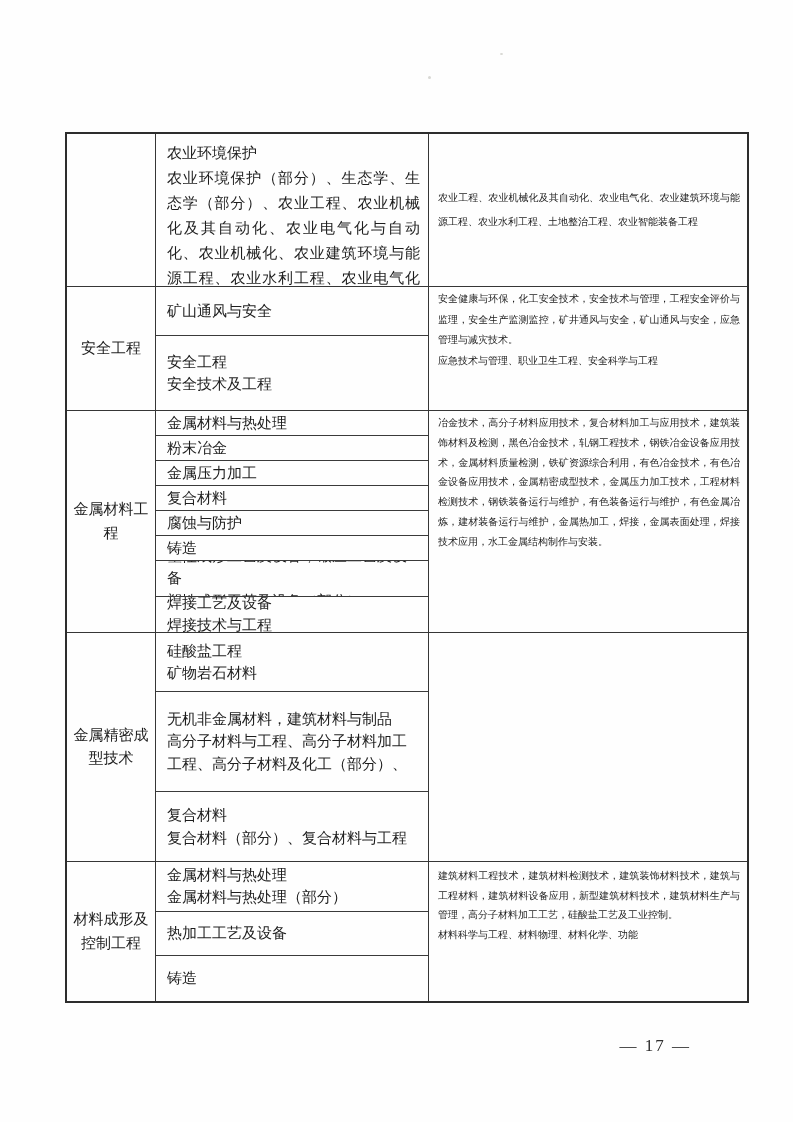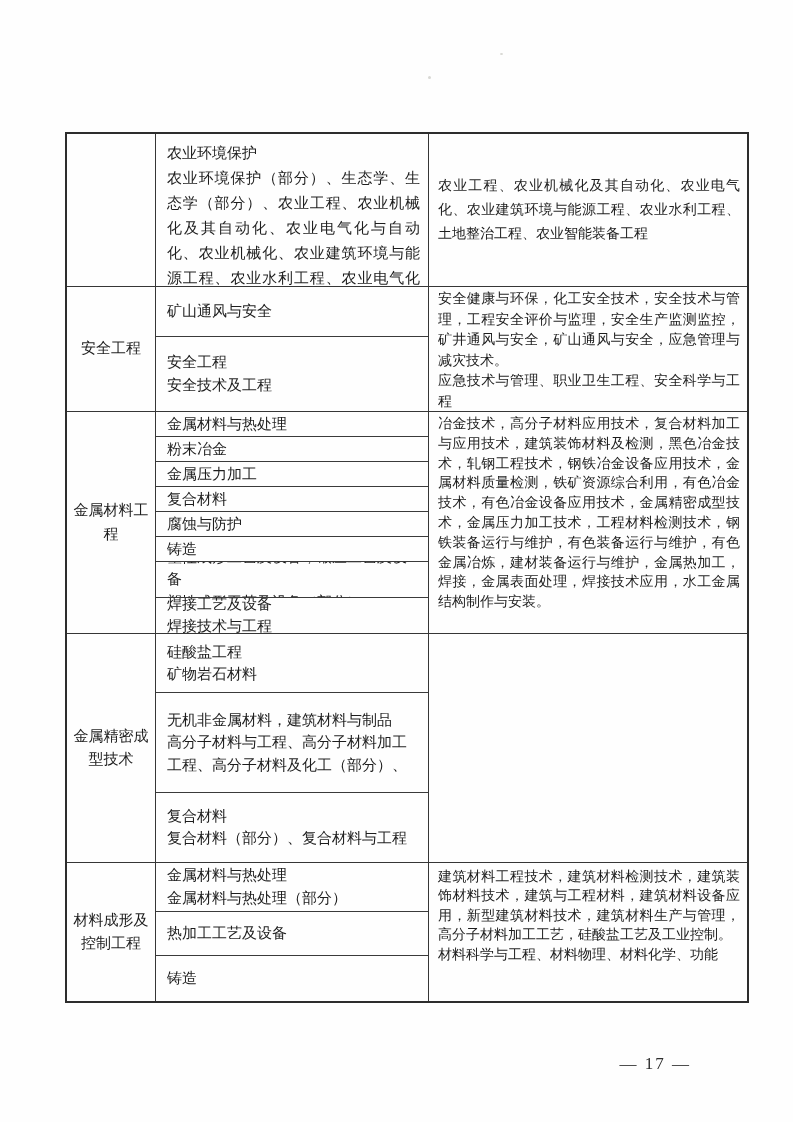--- a/index.html
+++ b/index.html
@@ -57,21 +57,21 @@
     white-space: pre-line;
     overflow: hidden;
   }
   .mid-cell:last-child { border-bottom: none; }
   .mid-cell.top { justify-content: flex-start; padding-top: 7px; }
   .mid-cell.justify { text-align: justify; }
   .col-right {
     flex: 1;
     display: flex;
     flex-direction: column;
-    font-size: 14px;
+    font-size: 10px;
     padding: 2px 7px 2px 9px;
     text-align: justify;
     white-space: pre-line;
     overflow: hidden;
   }
   .col-right.center { justify-content: center; }
   .col-right.top { justify-content: flex-start; }
   .s0 { height: 153px; }
   .s1 { height: 125px; }
   .s2 { height: 222px; }
@@ -83,21 +83,20 @@
   .s3 .col-right { line-height: 20.6px; }
   .s4 .col-right { line-height: 19.6px; padding-top: 4px; }
   .s0 .mid-cell { line-height: 25px; }
   .page-number {
     position: absolute;
     top: 1036px;
     right: 102px;
     font-size: 17px;
     letter-spacing: 2px;
     color: #2e2e2e;
-    margin-top: 18px;
   }
   
   .speck { position: absolute; background: #d8d8d4; border-radius: 50%; }
   .speck1 { width: 3px; height: 2px; left: 500px; top: 53px; }
   .speck2 { width: 3px; height: 3px; left: 428px; top: 76px; }
 </style>
 </head>
 <body>
 
 <div class="page">

